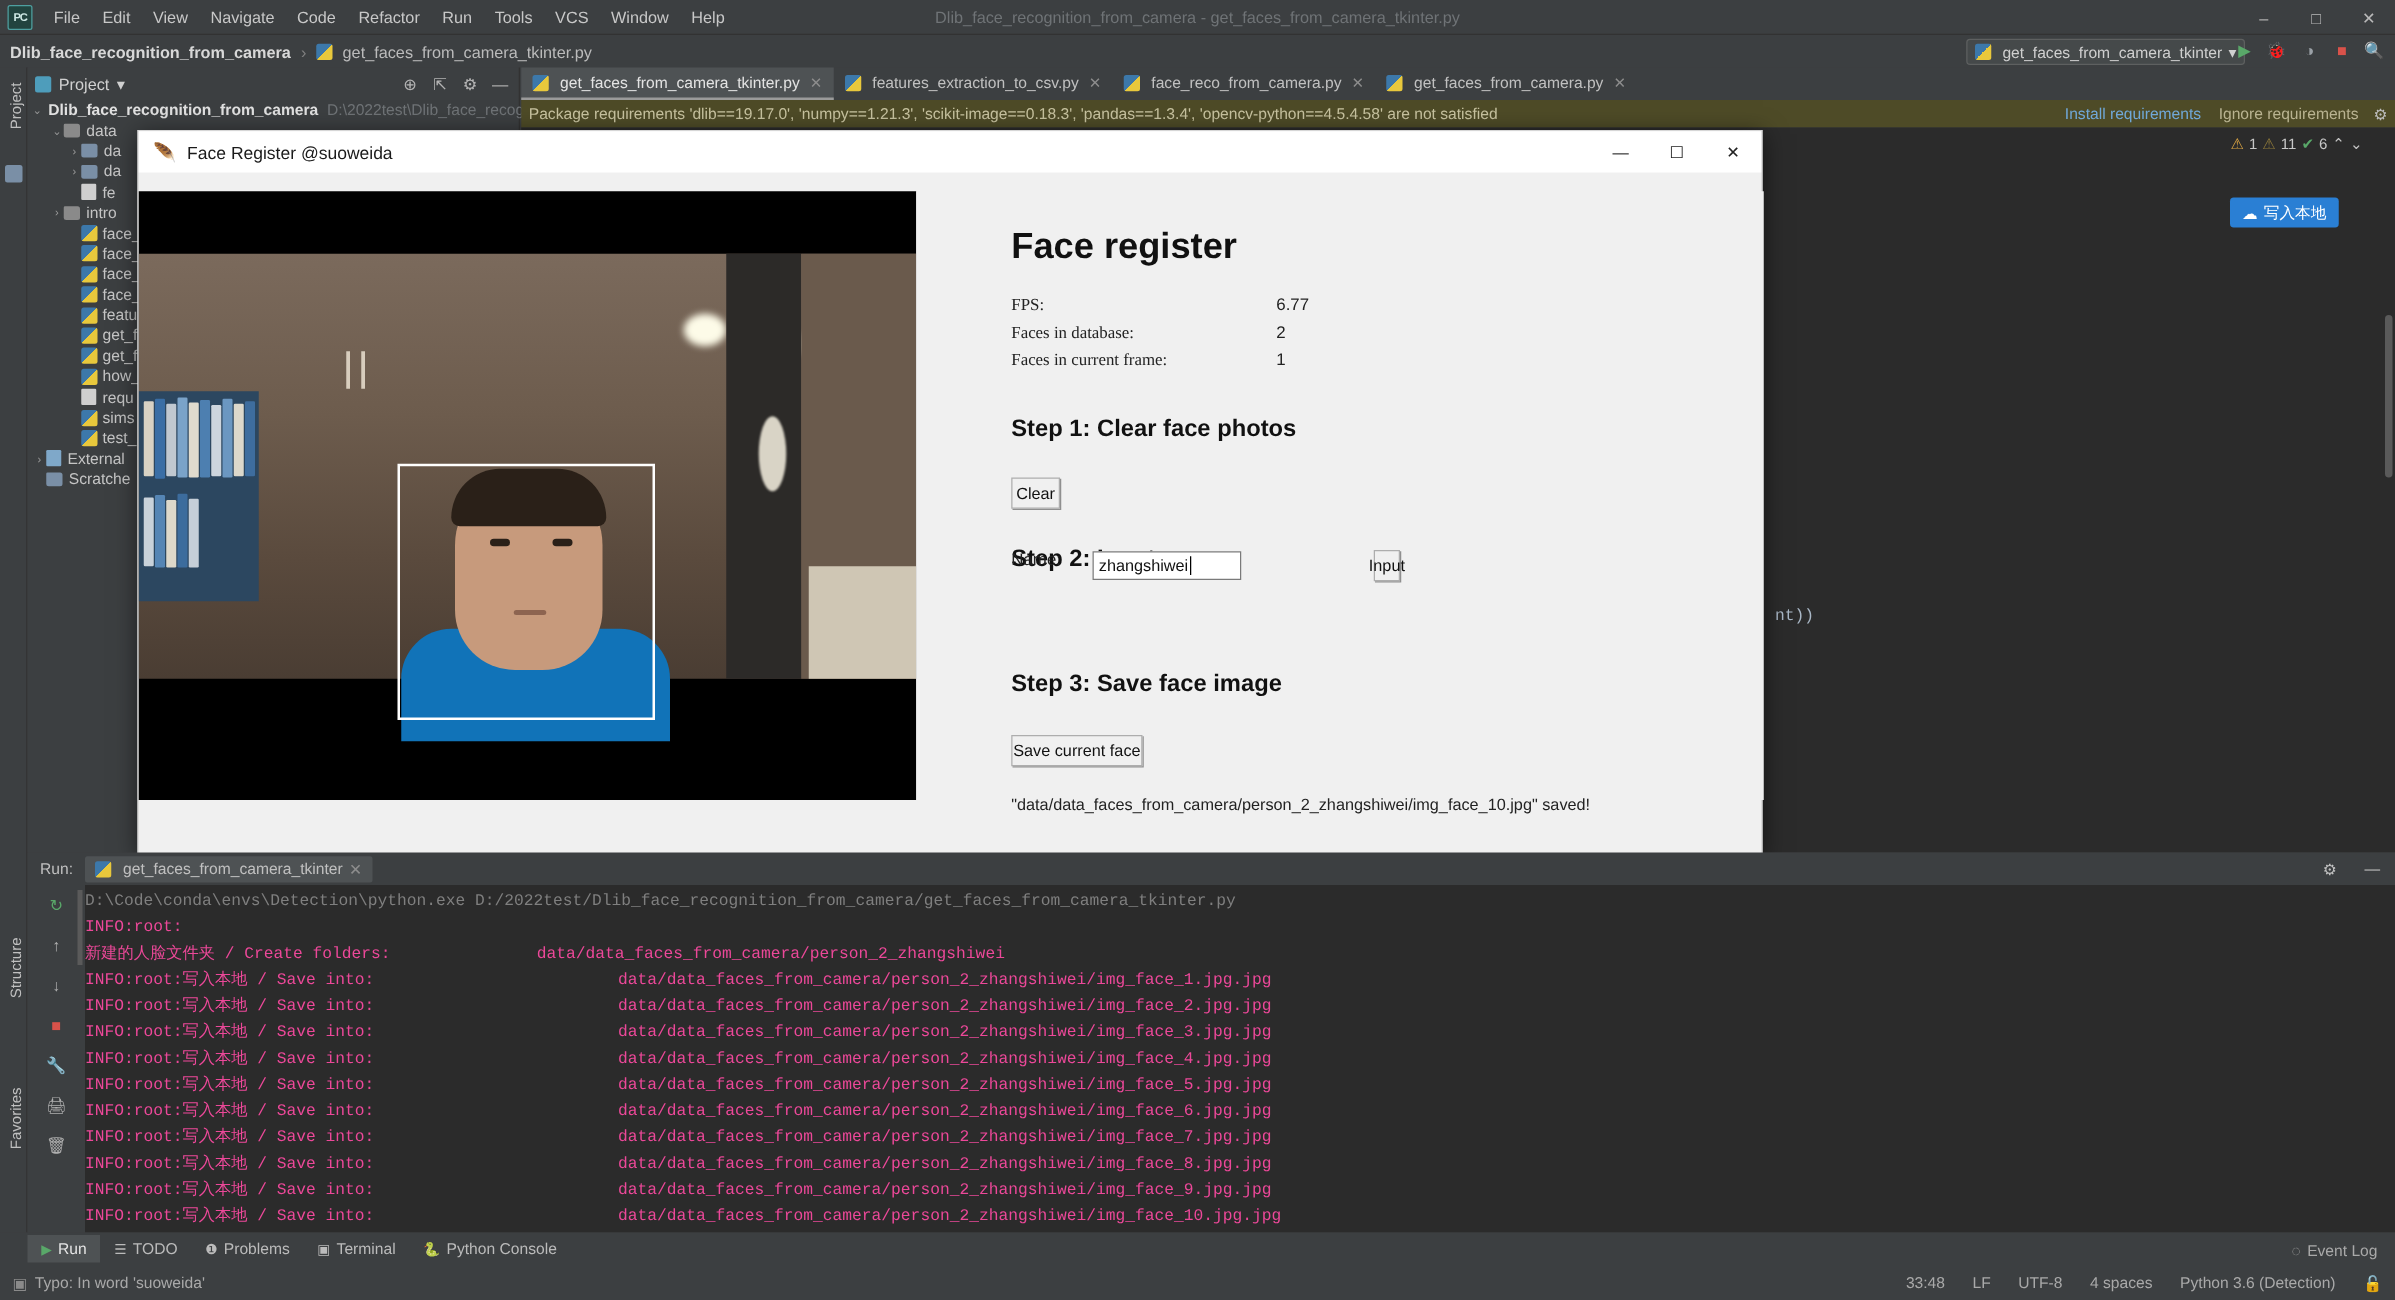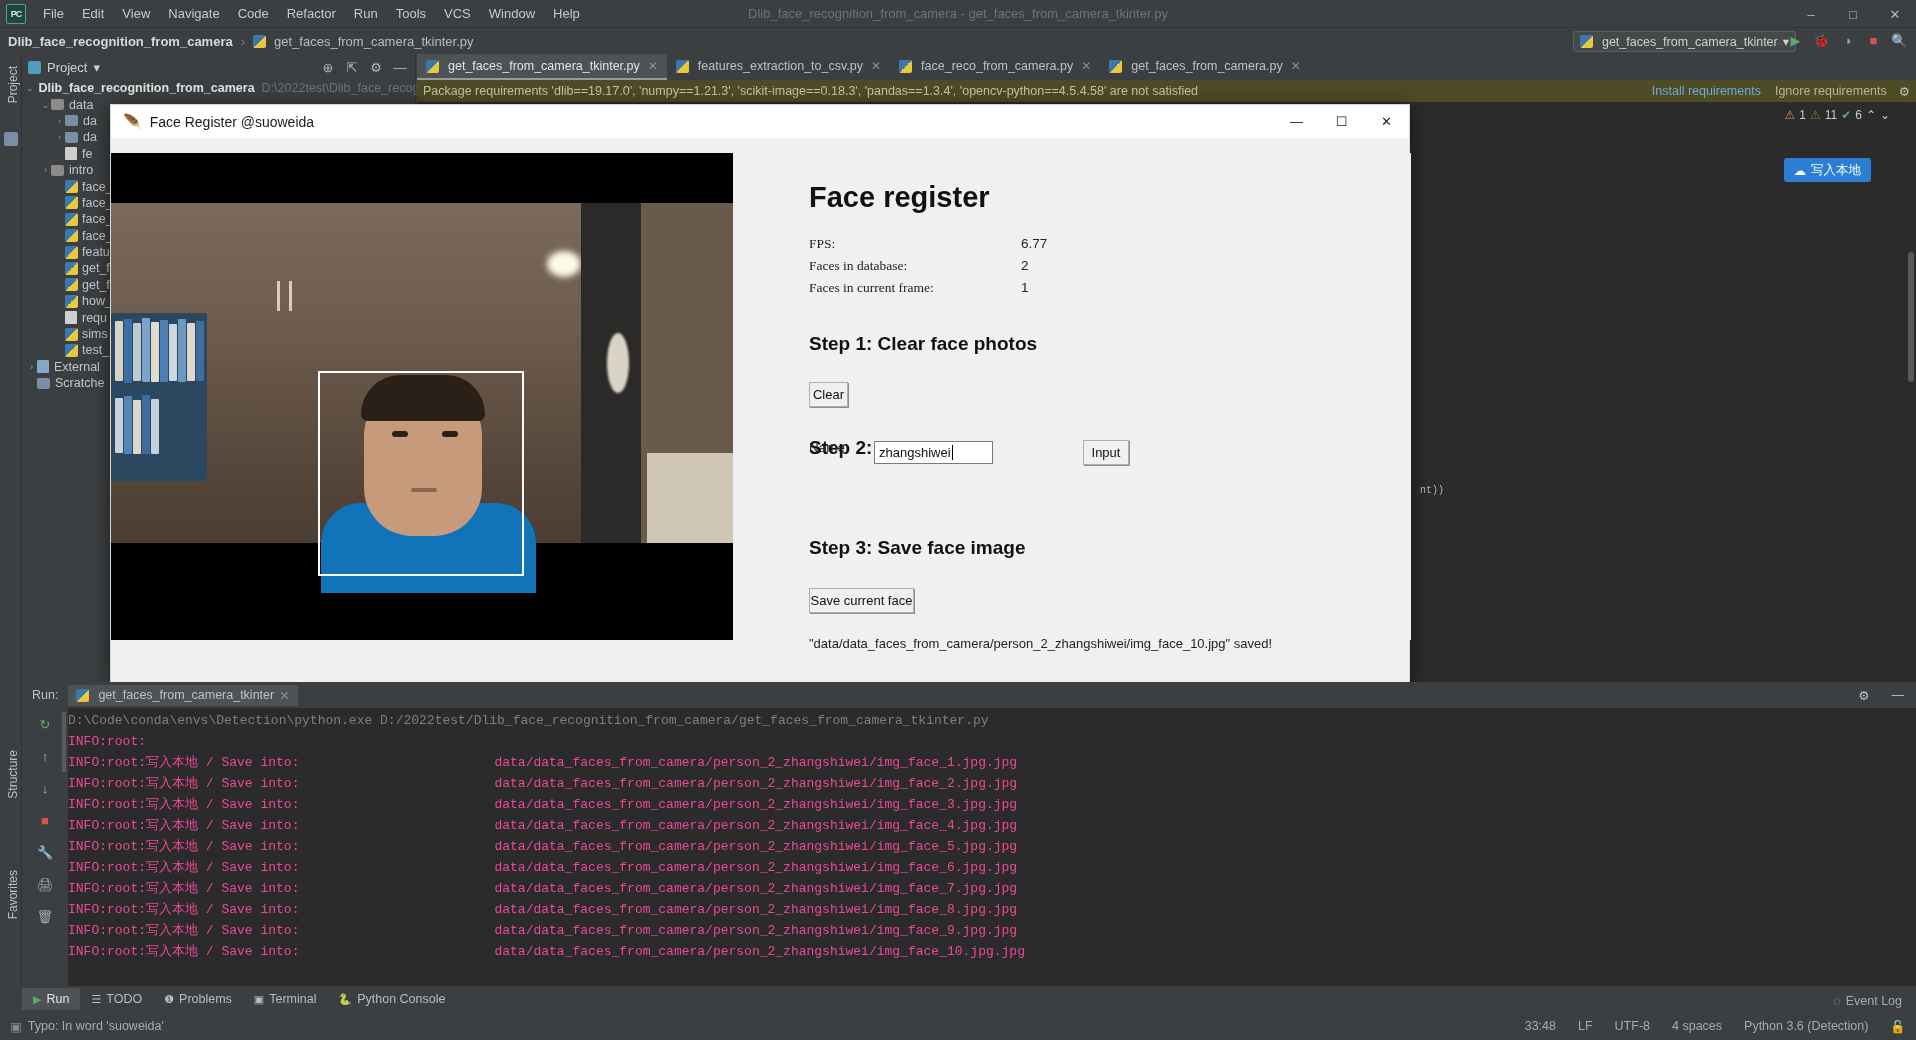--- a/index.html
+++ b/index.html
@@ -131,21 +131,21 @@
   }
   #inspect{
     position:absolute; right:26px; top:108px; display:flex; align-items:center;
     gap:4px; font-size:12px; color:#c8c8c8; z-index:4;
   }
   .warn-tri{ color:#d9a343;}
   .warn-tri2{ color:#8f7a3a;}
   .ok-check{ color:#59a869;}
   #codefrag{
     position:absolute; left:1420px; top:485px; color:#a9b7c6;
-    font-family:"Liberation Mono", monospace; font-size:10px;
+    font-family:"Liberation Mono", monospace; font-size:13px;
   }
   #uploadbtn{
     position:absolute; right:45px; top:158px; height:24px; display:flex;
     align-items:center; gap:5px; background:#2a7fd4; color:#fff;
     border-radius:3px; padding:0 10px; font-size:12.5px; z-index:4;
   }
   #editor-scroll{
     position:absolute; right:2px; top:150px; width:6px; height:130px;
     background:#5a5a5a; border-radius:3px;
   }
@@ -538,21 +538,21 @@
 
     <div class="steph" style="top:180px">Step 1: Clear face photos</div>
     <div class="tkbtn" style="left:76px;top:229px;width:39px;height:25px;">Clear</div>
 
     <div class="steph" style="top:284px">Step 2: Input name</div>
     <div id="namelabel">Name:</div>
     <div id="nameinput">
       <span>zhangshiwei</span>
       <span id="caret"></span>
     </div>
-    <div class="tkbtn" style="left:350px;top:287px;width:46px;height:25px;">Input</div>
+    <div class="tkbtn" style="left:366px;top:287px;width:21px;height:25px;">Input</div>
 
     <div class="steph" style="top:384px">Step 3: Save face image</div>
     <div class="tkbtn" style="left:76px;top:435px;width:105px;height:25px;">Save current face</div>
     <div id="savedmsg" style="top:483px">"data/data_faces_from_camera/person_2_zhangshiwei/img_face_10.jpg" saved!</div>
   </div>
 </div>
 
 <div id="runbar">
   <span>Run:</span>
   <span class="rtab">
@@ -569,20 +569,21 @@
   <span class="rtool">↑</span>
   <span class="rtool">↓</span>
   <span class="rtool" style="color:#d9524a">■</span>
   <span class="rtool">🔧</span>
   <span class="rtool">🖨</span>
   <span class="rtool">🗑</span>
 </div>
 <div id="console">
     <div class="logline cmd">D:\Code\conda\envs\Detection\python.exe D:/2022test/Dlib_face_recognition_from_camera/get_faces_from_camera_tkinter.py</div>
     <div class="logline">INFO:root:</div>
+    <div class="logline">新建的人脸文件夹 / Create folders:               data/data_faces_from_camera/person_2_zhangshiwei</div>
     <div class="logline">INFO:root:写入本地 / Save into:                         data/data_faces_from_camera/person_2_zhangshiwei/img_face_1.jpg.jpg</div>
     <div class="logline">INFO:root:写入本地 / Save into:                         data/data_faces_from_camera/person_2_zhangshiwei/img_face_2.jpg.jpg</div>
     <div class="logline">INFO:root:写入本地 / Save into:                         data/data_faces_from_camera/person_2_zhangshiwei/img_face_3.jpg.jpg</div>
     <div class="logline">INFO:root:写入本地 / Save into:                         data/data_faces_from_camera/person_2_zhangshiwei/img_face_4.jpg.jpg</div>
     <div class="logline">INFO:root:写入本地 / Save into:                         data/data_faces_from_camera/person_2_zhangshiwei/img_face_5.jpg.jpg</div>
     <div class="logline">INFO:root:写入本地 / Save into:                         data/data_faces_from_camera/person_2_zhangshiwei/img_face_6.jpg.jpg</div>
     <div class="logline">INFO:root:写入本地 / Save into:                         data/data_faces_from_camera/person_2_zhangshiwei/img_face_7.jpg.jpg</div>
     <div class="logline">INFO:root:写入本地 / Save into:                         data/data_faces_from_camera/person_2_zhangshiwei/img_face_8.jpg.jpg</div>
     <div class="logline">INFO:root:写入本地 / Save into:                         data/data_faces_from_camera/person_2_zhangshiwei/img_face_9.jpg.jpg</div>
     <div class="logline">INFO:root:写入本地 / Save into:                         data/data_faces_from_camera/person_2_zhangshiwei/img_face_10.jpg.jpg</div>

